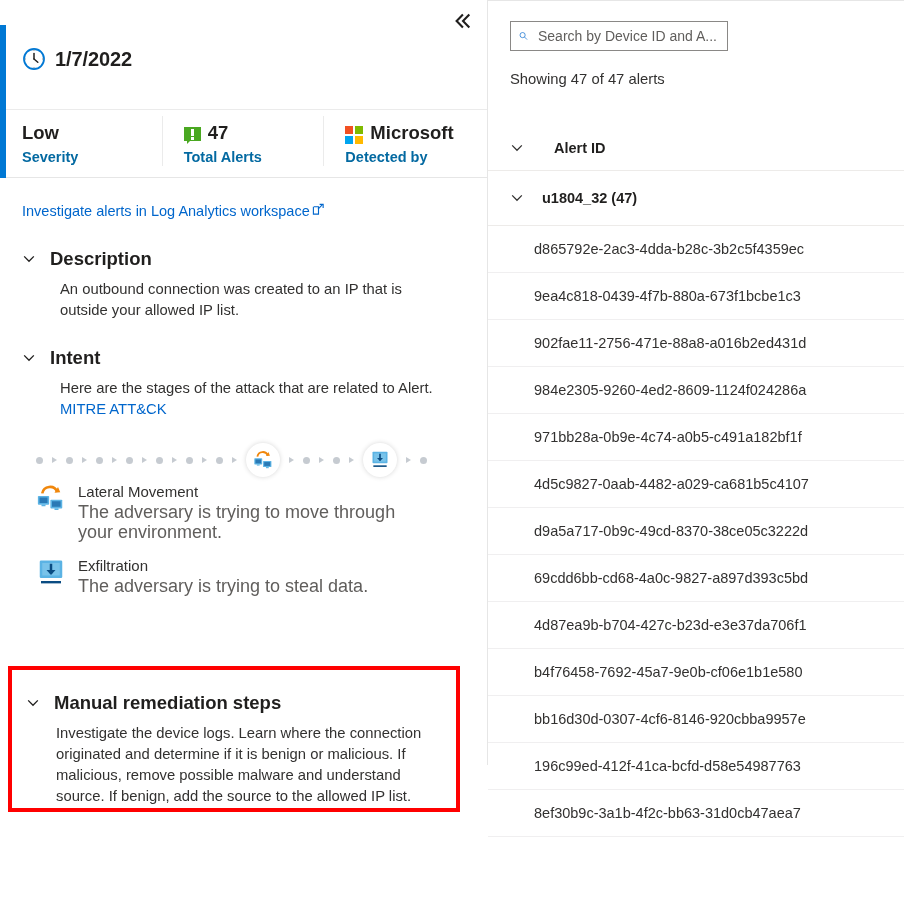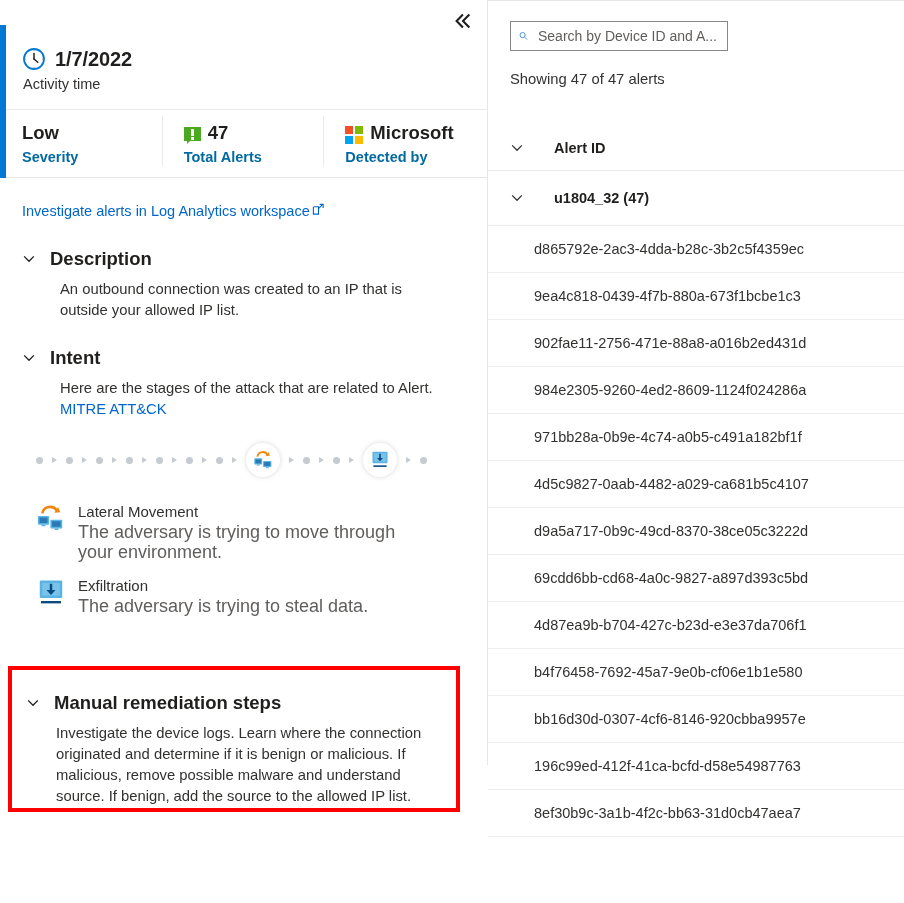--- a/index.html
+++ b/index.html
@@ -114,21 +114,21 @@
     border-top: 3.5px solid transparent;
     border-bottom: 3.5px solid transparent;
     margin: 0 9px;
   }
   .kc-stage {
     width: 34px; height: 34px; border-radius: 50%;
     background: #fff; box-shadow: 0 0 5px rgba(0,0,0,0.16);
     display: flex; align-items: center; justify-content: center; flex: none;
   }
 
-  .stage-list { padding-left: 36px; margin-top: 24px; }
+  .stage-list { padding-left: 36px; margin-top: 4px; }
   .stage-item { display: flex; gap: 12px; margin-bottom: 14px; }
   .stage-ico { width: 30px; height: 30px; flex: none; margin-top: 2px; }
   .stage-title { font-size: 15px; color: #323130; line-height: 20px; }
   .stage-desc { font-size: 18px; color: #605e5c; line-height: 20px; max-width: 340px; }
 
   .remediation-box {
     position: absolute; left: 8px; top: 666px;
     width: 452px; height: 146px;
     border: 4px solid #ff0000;
     background: #fff;
@@ -166,21 +166,21 @@
     height: 46px;
     display: flex; align-items: center; gap: 20px;
     padding-left: 22px;
     border-bottom: 1px solid #edebe9;
     cursor: pointer;
   }
   .list-header .lbl { font-size: 14.5px; font-weight: 600; color: #201f1e; margin-left: 10px; }
 
   .group-row {
     height: 55px;
-    display: flex; align-items: center; gap: 20px;
+    display: flex; align-items: center; gap: 8px;
     padding-left: 22px;
     border-bottom: 1px solid #edebe9;
     cursor: pointer;
   }
   .group-row .lbl { font-size: 14.5px; font-weight: 600; color: #201f1e; margin-left: 10px; }
 
   .alert-row {
     height: 47px;
     display: flex; align-items: center;
     padding-left: 46px;
@@ -216,21 +216,20 @@
             <circle cx="12" cy="12" r="10" fill="#ffffff" stroke="#0078d4" stroke-width="1.8"></circle>
             <line x1="12" y1="12" x2="12" y2="6.5" stroke="#201f1e" stroke-width="1.5" stroke-linecap="round"></line>
             <line x1="12" y1="12" x2="15.8" y2="15.2" stroke="#201f1e" stroke-width="1.5" stroke-linecap="round"></line>
             <circle cx="12" cy="3.3" r="0.75" fill="#9aa0a6"></circle>
             <circle cx="20.7" cy="12" r="0.75" fill="#9aa0a6"></circle>
             <circle cx="12" cy="20.7" r="0.75" fill="#9aa0a6"></circle>
             <circle cx="3.3" cy="12" r="0.75" fill="#9aa0a6"></circle>
           </svg>
           <span class="activity-date">1/7/2022</span>
         </div>
-        <div class="activity-label">Activity time</div>
       </div>
 
       <div class="tiles">
 
         <div class="tile tile-1">
           <div class="tile-main">
             <span class="tile-value">Low</span>
           </div>
           <div class="tile-sub">Severity</div>
         </div>

